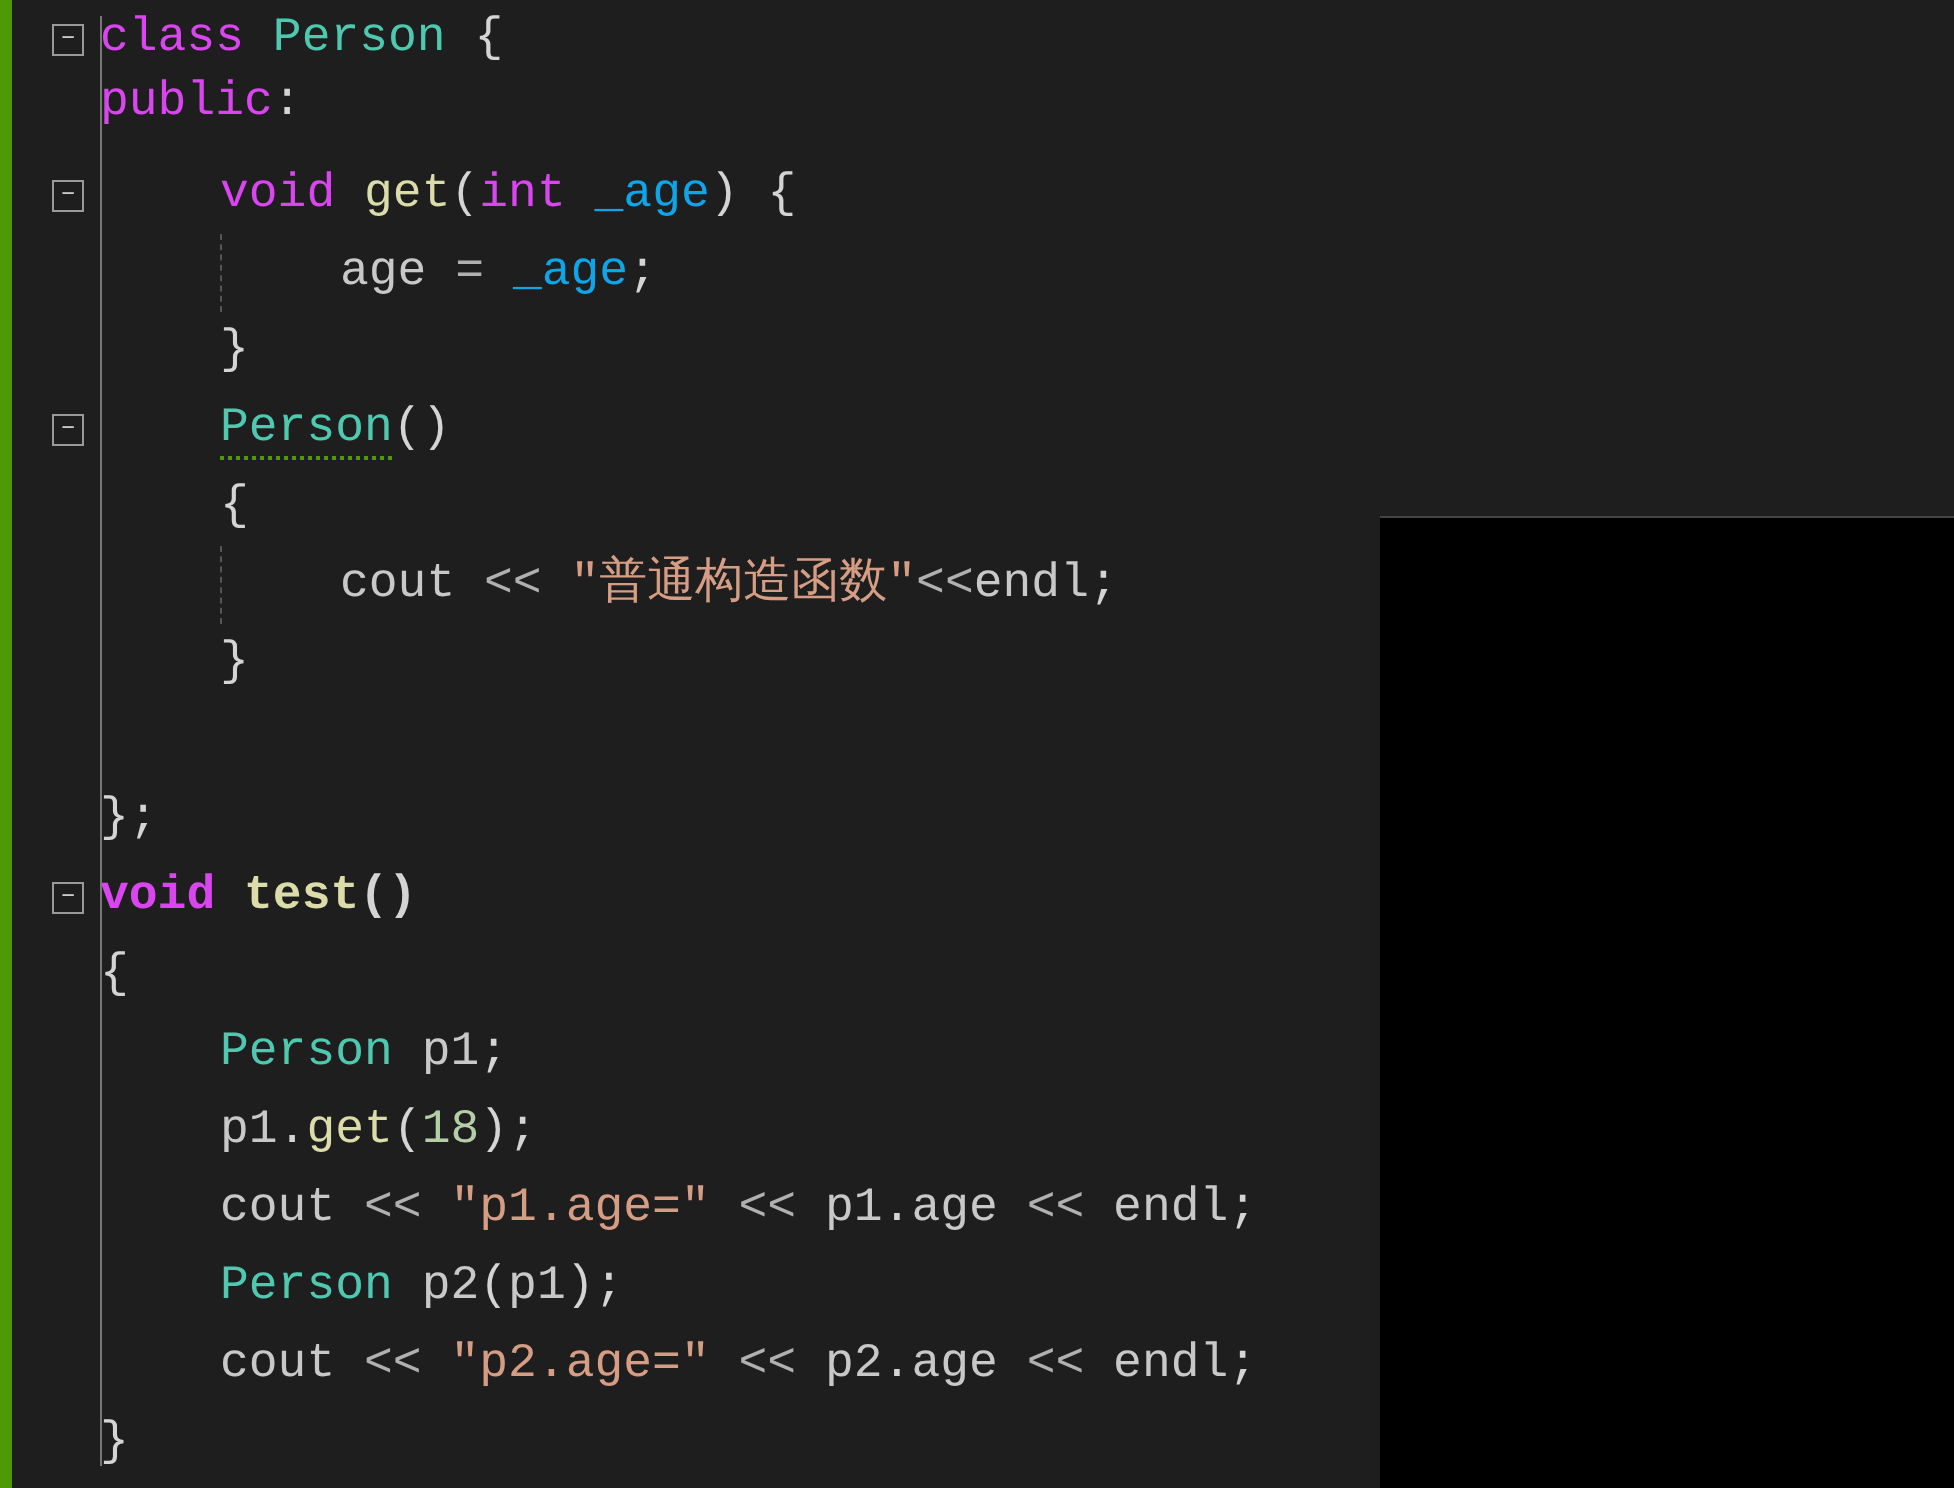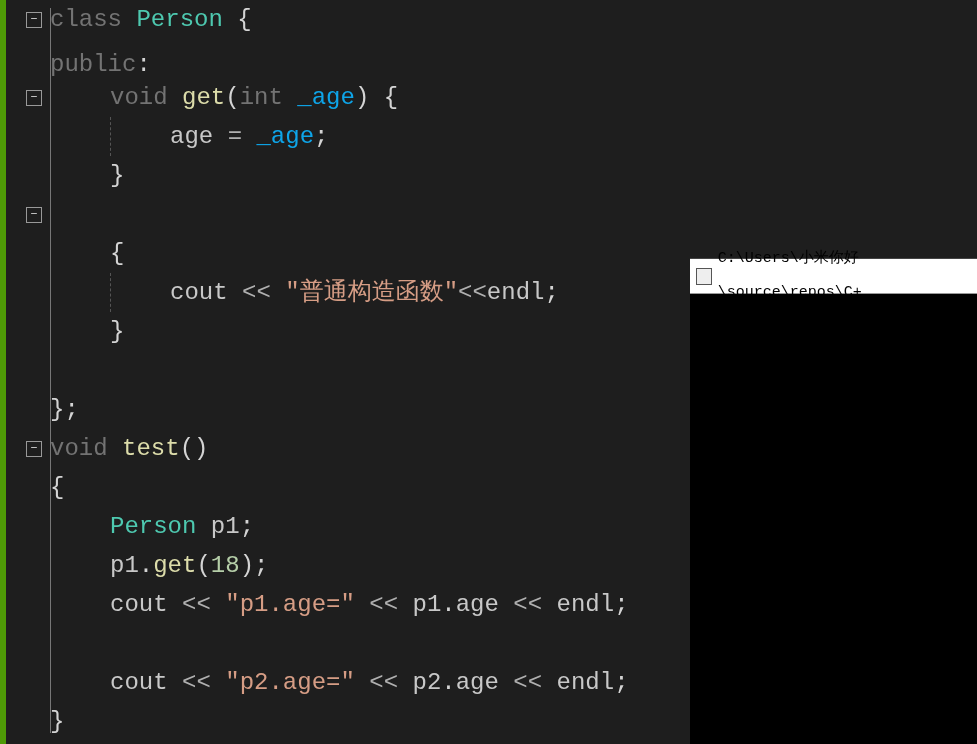--- a/index.html
+++ b/index.html
@@ -76,21 +76,21 @@
   }
   .current-line {
     position: absolute;
     left: 46px;
     width: 640px;
     height: 39px;
     border: 1px solid #555;
     box-sizing: border-box;
     pointer-events: none;
   }
-  .kw { color: #737373; }
+  .kw { color: #d946ef; }
   .type { color: #4ec9b0; }
   .func { color: #dcdcaa; }
   .str { color: #d69d85; }
   .num { color: #b5cea8; }
   .op  { color: #b0b0b0; }
   .punc{ color: #d4d4d4; }
   .var { color: #c8c8c8; }
   .param { color: #0ea5e9; }
   .squiggle {
     border-bottom: 2px dotted #4e9a06;
@@ -138,42 +138,39 @@
 </head>
 <body>
 
 <div class="editor">
   <div class="modified-bar"></div>
   <div class="gutter" id="gutter"></div>
   <div id="current-line-box" class="current-line" style="display: block; top: 312px;"></div>
   <div class="code-area" id="code">
       <div class="line" style="position: absolute; top: 0px; left: 0px;"><span style="padding-left: 4px;"><span class="kw">class</span> <span class="type">Person</span> <span class="punc">{</span></span></div>
       <div class="fold-btn" style="left: -20px; top: 12px;">−</div>
-      <div class="line" style="position: absolute; top: 45px; left: 0px; text-align: center;"><span style="padding-left: 4px;"><span class="kw">public</span><span class="punc">:</span></span></div>
+      <div class="line" style="position: absolute; top: 32px; left: 0px; text-align: center;"><span style="padding-left: 4px;"><span class="kw">public</span><span class="punc">:</span></span></div>
       <div class="line" style="position: absolute; top: 78px; left: 0px;"><div class="guide" style="left: 4px; top: 0px; height: 39px;"></div><span style="padding-left: 64px;"><span class="kw">void</span> <span class="func">get</span><span class="punc">(</span><span class="kw">int</span> <span class="param">_age</span><span class="punc">)</span> <span class="punc">{</span></span></div>
       <div class="fold-btn" style="left: -20px; top: 90px;">−</div>
       <div class="line" style="position: absolute; top: 117px; left: 0px;"><div class="guide" style="left: 4px; top: 0px; height: 39px;"></div><div class="guide" style="left: 64px; top: 0px; height: 39px;"></div><span style="padding-left: 124px;"><span class="var">age</span> <span class="op">=</span> <span class="param">_age</span><span class="punc">;</span></span></div>
       <div class="line" style="position: absolute; top: 156px; left: 0px;"><div class="guide" style="left: 4px; top: 0px; height: 39px;"></div><span style="padding-left: 64px;"><span class="punc">}</span></span></div>
-      <div class="line" style="position: absolute; top: 195px; left: 0px;"><div class="guide" style="left: 4px; top: 0px; height: 39px;"></div></div>
+      <div class="line" style="position: absolute; top: 195px; left: 0px;"><div class="guide" style="left: 4px; top: 0px; height: 39px;"></div><span style="padding-left: 64px;"><span class="type squiggle">Person</span><span class="punc">()</span></span></div>
       <div class="fold-btn" style="left: -20px; top: 207px;">−</div>
       <div class="line" style="position: absolute; top: 234px; left: 0px;"><div class="guide" style="left: 4px; top: 0px; height: 39px;"></div><span style="padding-left: 64px;"><span class="punc">{</span></span></div>
       <div class="line" style="position: absolute; top: 273px; left: 0px;"><div class="guide" style="left: 4px; top: 0px; height: 39px;"></div><div class="guide" style="left: 64px; top: 0px; height: 39px;"></div><span style="padding-left: 124px;"><span class="var">cout</span> <span class="op">&lt;&lt;</span> <span class="str">"普通构造函数"</span><span class="op">&lt;&lt;</span><span class="var">endl</span><span class="punc">;</span></span></div>
       <div class="line" style="position: absolute; top: 312px; left: 0px;"><div class="guide" style="left: 4px; top: 0px; height: 39px;"></div><span style="padding-left: 64px;"><span class="punc">}</span></span></div>
       <div class="line" style="position: absolute; top: 351px; left: 0px;"><div class="guide" style="left: 4px; top: 0px; height: 39px;"></div></div>
       <div class="line" style="position: absolute; top: 390px; left: 0px;"><span style="padding-left: 4px;"><span class="punc">};</span></span></div>
-      <div class="line" style="position: absolute; top: 429px; left: 0px;"><span style="padding-left: 4px;"><span class="kw">void</span> <span class="func">test</span><span class="punc">()</span></span></div>
+      <div class="line" style="position: absolute; top: 429px; left: 0px;"><span style="padding-left: 4px; font-weight: bold;"><span class="kw">void</span> <span class="func">test</span><span class="punc">()</span></span></div>
       <div class="fold-btn" style="left: -20px; top: 441px;">−</div>
       <div class="line" style="position: absolute; top: 468px; left: 0px;"><span style="padding-left: 4px;"><span class="punc">{</span></span></div>
       <div class="line" style="position: absolute; top: 507px; left: 0px;"><div class="guide" style="left: 4px; top: 0px; height: 39px;"></div><span style="padding-left: 64px; margin-top: 33px;"><span class="type">Person</span> <span class="var">p1</span><span class="punc">;</span></span></div>
       <div class="line" style="position: absolute; top: 546px; left: 0px;"><div class="guide" style="left: 4px; top: 0px; height: 39px;"></div><span style="padding-left: 64px;"><span class="var">p1</span><span class="punc">.</span><span class="func">get</span><span class="punc">(</span><span class="num">18</span><span class="punc">)</span><span class="punc">;</span></span></div>
       <div class="line" style="position: absolute; top: 585px; left: 0px;"><div class="guide" style="left: 4px; top: 0px; height: 39px;"></div><span style="padding-left: 64px;"><span class="var">cout</span> <span class="op">&lt;&lt;</span> <span class="str">"p1.age="</span> <span class="op">&lt;&lt;</span> <span class="var">p1</span><span class="punc">.</span><span class="var">age</span> <span class="op">&lt;&lt;</span> <span class="var">endl</span><span class="punc">;</span></span></div>
+      <div class="line" style="position: absolute; top: 624px; left: 0px;"><div class="guide" style="left: 4px; top: 0px; height: 39px;"></div><span style="padding-left: 64px;"><span class="type">Person</span> <span class="var">p2</span><span class="punc">(</span><span class="var">p1</span><span class="punc">)</span><span class="punc">;</span></span></div>
       <div class="line" style="position: absolute; top: 663px; left: 0px;"><div class="guide" style="left: 4px; top: 0px; height: 39px;"></div><span style="padding-left: 64px;"><span class="var">cout</span> <span class="op">&lt;&lt;</span> <span class="str">"p2.age="</span> <span class="op">&lt;&lt;</span> <span class="var">p2</span><span class="punc">.</span><span class="var">age</span> <span class="op">&lt;&lt;</span> <span class="var">endl</span><span class="punc">;</span></span></div>
       <div class="line" style="position: absolute; top: 702px; left: 0px;"><span style="padding-left: 4px;"><span class="punc">}</span></span></div>
       <div class="guide-solid" style="left: 4px; top: 8px; height: 725px;"></div>
     </div>
 </div>
 
 <div class="console-window">
-  <div class="console-title">
-    <span class="console-icon"></span>
-    <span>C:\Users\小米你好\source\repos\C+</span>
-  </div>
 </div>
 
 </body></html>

